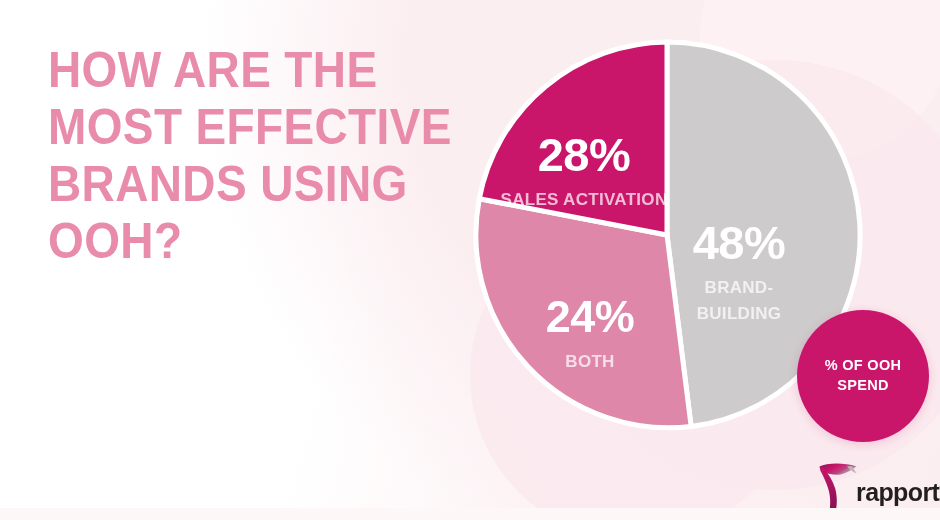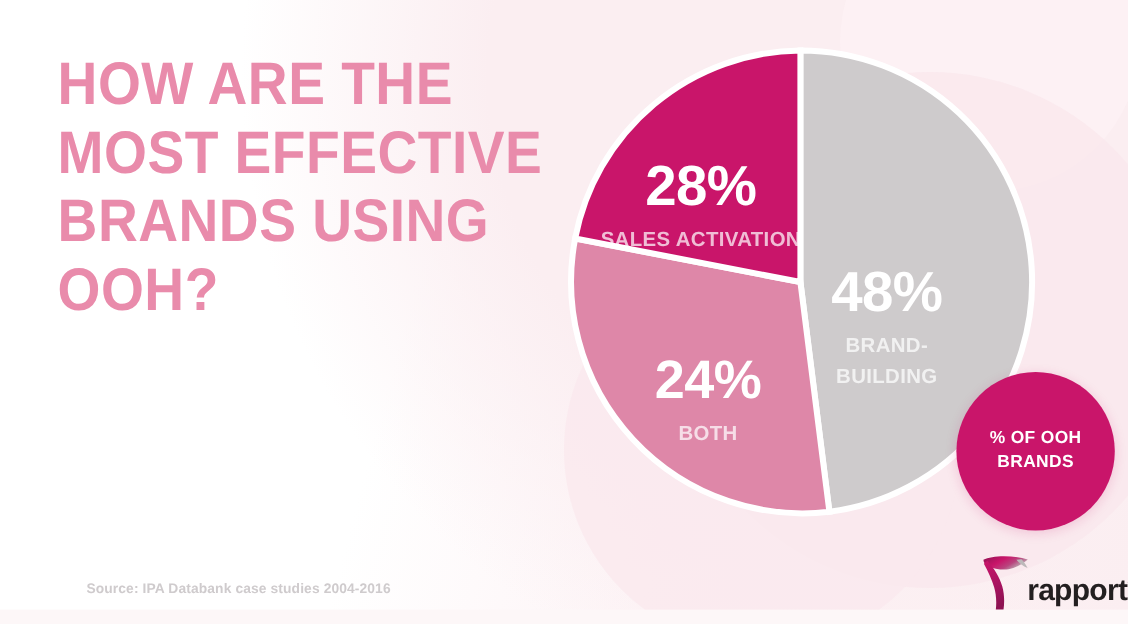--- a/index.html
+++ b/index.html
@@ -168,21 +168,20 @@
   <div class="bg-blob bg-blob-a"></div>
   <div class="bg-blob bg-blob-b"></div>
 
   <h1 class="headline">
     <span class="headline-line">HOW ARE THE</span>
     <span class="headline-line">MOST EFFECTIVE</span>
     <span class="headline-line">BRANDS USING</span>
     <span class="headline-line">OOH?</span>
   </h1>
 
-  <div class="source-note">Source: IPA Databank case studies 2004-2016</div>
 
   <div class="chart-wrap">
     <svg class="pie-svg" viewBox="0 0 386 386">
 
       <path d="M 193 193 L 193 0 A 193 193 0 0 1 217.18 384.49 Z" fill="#CECBCC" stroke="#ffffff" stroke-width="5"></path>
 
       <path d="M 193 193 L 217.18 384.49 A 193 193 0 0 1 5.29 156.73 Z" fill="#DE87A8" stroke="#ffffff" stroke-width="5"></path>
 
       <path d="M 193 193 L 5.29 156.73 A 193 193 0 0 1 193 0 Z" fill="#C9156A" stroke="#ffffff" stroke-width="5"></path>
 
@@ -193,21 +192,21 @@
       <text class="slice-value slice-value-sm" x="116" y="290" text-anchor="middle">24%</text>
       <text class="slice-label" x="116" y="325" text-anchor="middle">BOTH</text>
 
       <text class="slice-value" x="110" y="129" text-anchor="middle">28%</text>
       <text class="slice-label" x="110" y="163" text-anchor="middle">SALES ACTIVATION</text>
     </svg>
   </div>
 
   <div class="badge">
     <span>% OF OOH</span>
-    <span>BRANDS</span>
+    <span>SPEND</span>
   </div>
 
   <div class="logo">
     <svg class="logo-mark" viewBox="0 0 42 50">
       <defs>
         <linearGradient id="swooshGrad" x1="0" y1="0" x2="1" y2="0.5">
           <stop offset="0%" stop-color="#8E1252"></stop>
           <stop offset="45%" stop-color="#C9156A"></stop>
           <stop offset="72%" stop-color="#B9447E"></stop>
           <stop offset="100%" stop-color="#BDB9BA"></stop>

